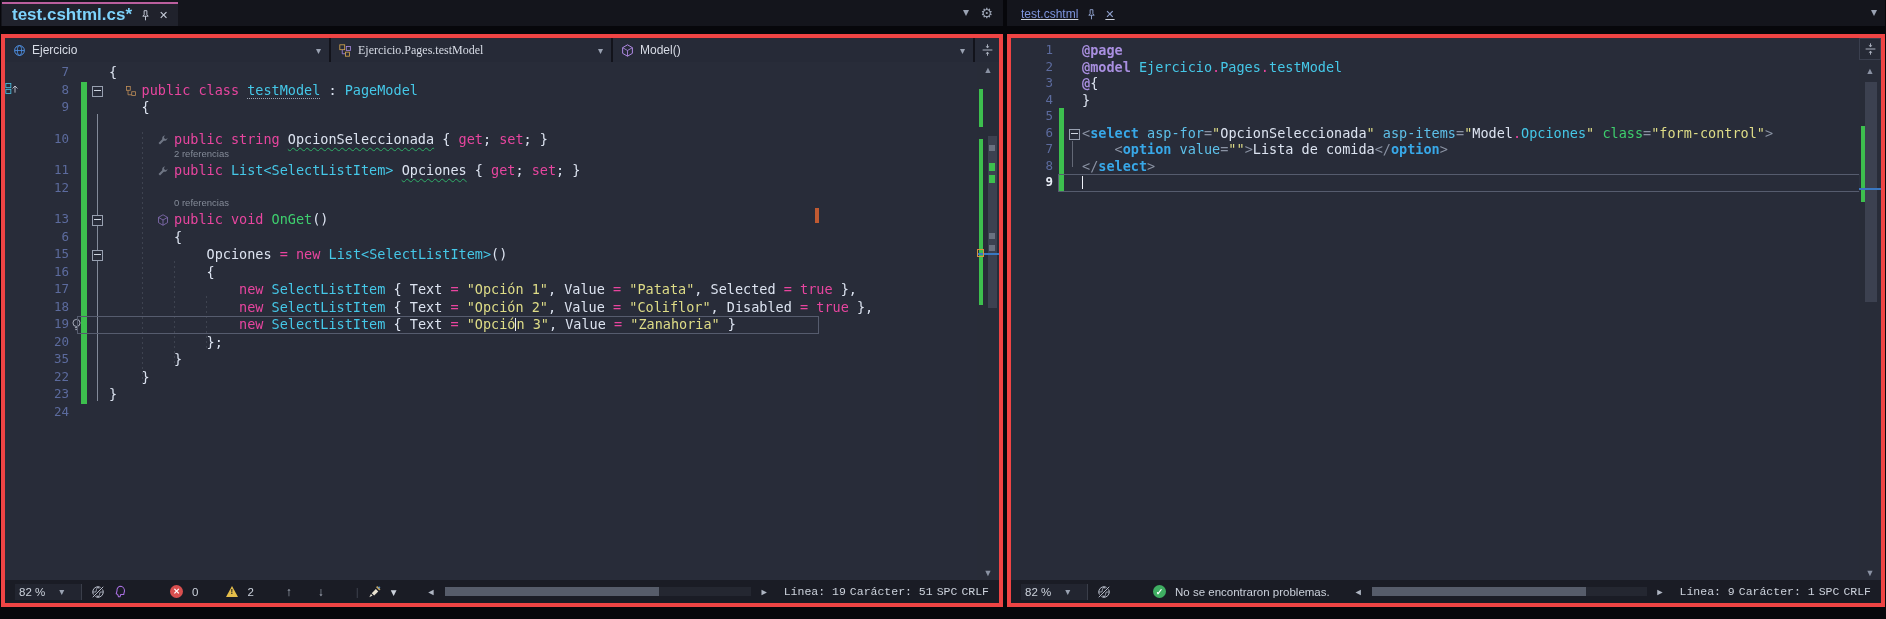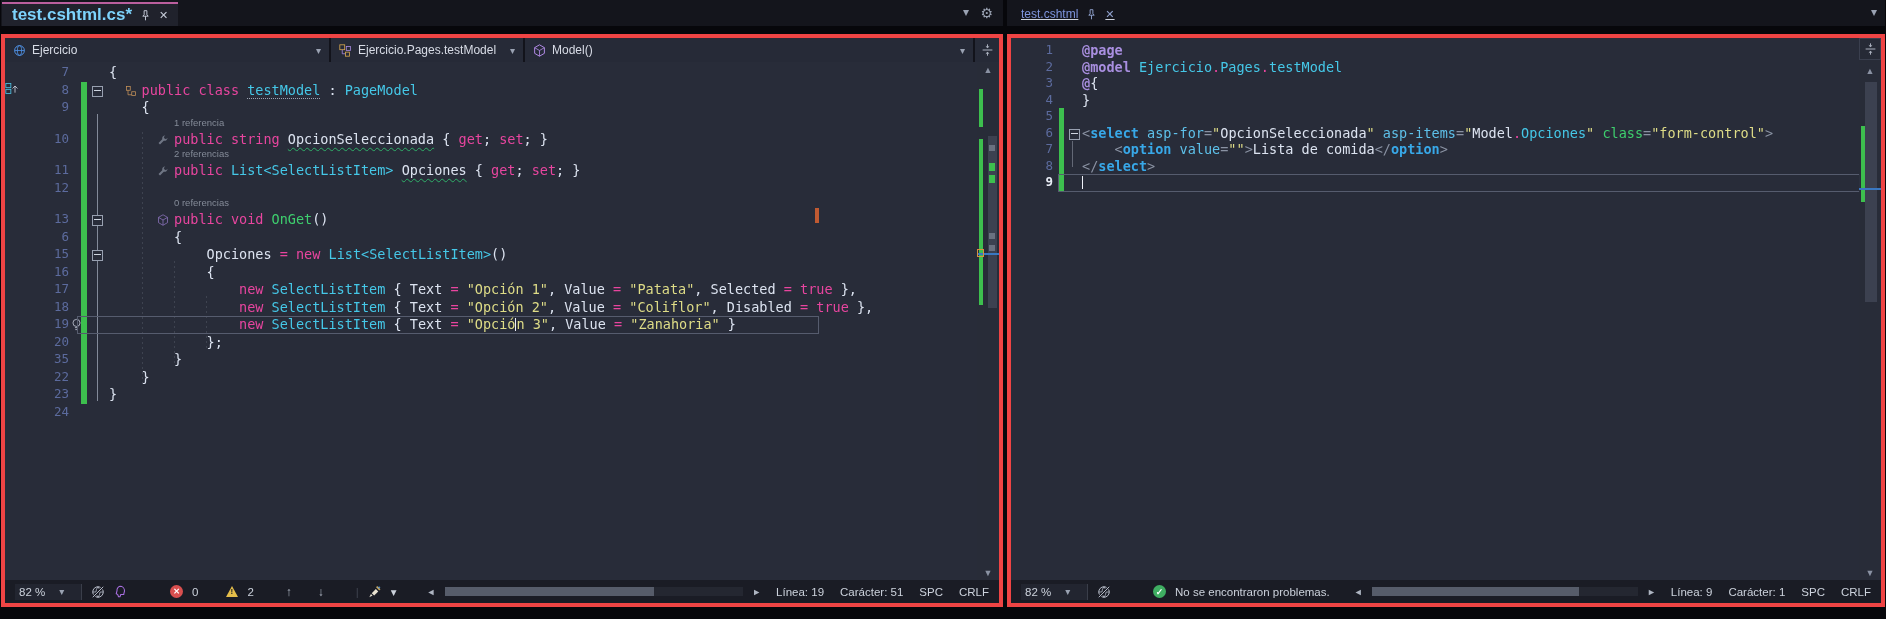--- a/index.html
+++ b/index.html
@@ -83,21 +83,21 @@
   .sb-arrow{color:#aeb5c2;font-size:12px;}
   .badge-err{width:13px;height:13px;border-radius:50%;background:#d84f4f;color:#fff;font-size:8px;
              display:inline-flex;align-items:center;justify-content:center;font-weight:bold;}
   .badge-ok{width:13px;height:13px;border-radius:50%;background:#3fae62;color:#fff;font-size:9px;
             display:inline-flex;align-items:center;justify-content:center;font-weight:bold;}
   .warn-tri{width:0;height:0;border-left:6px solid transparent;border-right:6px solid transparent;
             border-bottom:11px solid #e5be4a;position:relative;display:inline-block;}
   .warn-tri::after{content:"!";position:absolute;left:-2px;top:1px;font-size:8px;font-weight:bold;color:#1a1c25;}
   .htrack{flex:1;height:9px;background:#242731;position:relative;}
   .hthumb{position:absolute;top:0;height:9px;background:#565c6a;}
-  .sb-right{display:flex;gap:16px;margin-left:6px;}
+  .sb-right{display:flex;gap:4px;margin-left:6px;font-family:Liberation Mono, monospace;}
   .mod-mark{position:absolute;width:4px;height:15px;background:#c05a32;z-index:4;}
   .icon{display:inline-flex;align-items:center;}
 </style>
 </head>
 <body>
 
 <div class="stage">
 
   <div class="pane pane-left">
     <div class="tabstrip">
@@ -120,21 +120,21 @@
           <span class="icon">
               <svg width="13" height="13" viewBox="0 0 16 16">
                 <circle cx="8" cy="8" r="6" fill="none" stroke="#4f93e8" stroke-width="1.2"></circle>
                 <ellipse cx="8" cy="8" rx="2.6" ry="6" fill="none" stroke="#4f93e8"></ellipse>
                 <path d="M2 8h12" stroke="#4f93e8"></path>
               </svg>
             </span>
           <span>Ejercicio</span>
           <span class="dd-arrow">▾</span>
         </div>
-        <div class="nav-dd" style="width:194px;">
+        <div class="nav-dd" style="width:282px;font-family:Liberation Serif, serif;">
           <span class="icon">
               <svg width="13" height="13" viewBox="0 0 16 16">
                 <rect x="1" y="1" width="6" height="6" fill="none" stroke="#d8a84e"></rect>
                 <path d="M4 7v5h4" stroke="#a88ae0" fill="none"></path>
                 <rect x="9" y="3" width="5" height="5" fill="none" stroke="#a88ae0"></rect>
                 <rect x="8" y="10" width="5" height="5" fill="none" stroke="#d8a84e"></rect>
               </svg>
             </span>
           <span>Ejercicio.Pages.testModel</span>
           <span class="dd-arrow">▾</span>
@@ -166,21 +166,21 @@
           <div class="row"><span class="c-ico"><svg width="15" height="13" viewBox="0 0 18 14">
                 <rect x="1" y="1" width="6" height="5" fill="none" stroke="#4fc4e8"></rect>
                 <rect x="1" y="8" width="6" height="5" fill="none" stroke="#4fc4e8"></rect>
                 <path d="M12 12V4m0 0-3 3m3-3 3 3" stroke="#c9cfdc" fill="none"></path>
               </svg></span><span class="c-num">8</span><span class="c-chg on"></span><span class="c-fold"><span class="foldbox" style="display: block;"></span></span><span class="c-code"><span class="glyph" style="left: 19.508px;"><svg width="12" height="12" viewBox="0 0 16 16">
                   <rect x="2" y="2" width="5" height="5" fill="none" stroke="#c8945a"></rect>
                   <path d="M4 7v6h5" stroke="#c8945a" fill="none"></path>
                   <rect x="9" y="9" width="5" height="5" fill="none" stroke="#c8945a"></rect>
                 </svg></span><span class="tk-w">    </span><span class="tk-k">public class </span><span class="tk-tu">testModel</span><span class="tk-w"> : </span><span class="tk-t">PageModel</span></span></div>
           <div class="row"><span class="c-ico"></span><span class="c-num">9</span><span class="c-chg on"></span><span class="c-fold"></span><span class="c-code"><span class="tk-w">    {</span></span></div>
-          <div class="row lens"><span class="c-ico"></span><span class="c-num"></span><span class="c-chg on"></span><span class="c-fold"></span><span class="c-code" style="padding-left: 69.016px;">1 referencia</span></div>
+          <div class="row lens"><span class="c-ico"></span><span class="c-num"></span><span class="c-chg on"></span><span class="c-fold"></span></div>
           <div class="row"><span class="c-ico"></span><span class="c-num">10</span><span class="c-chg on"></span><span class="c-fold"></span><span class="c-code"><span class="glyph" style="left: 52.016px;"><svg width="12" height="12" viewBox="0 0 16 16">
                   <path d="M11 2a4 4 0 0 0-4 5L2 12l2 2 5-5a4 4 0 0 0 5-4l-2 2-2-1-1-2z" fill="#6f7684"></path>
                 </svg></span><span class="tk-w">        </span><span class="tk-k">public string </span><span class="tk-u">OpcionSeleccionada</span><span class="tk-w"> { </span><span class="tk-k">get</span><span class="tk-w">; </span><span class="tk-k">set</span><span class="tk-w">; }</span></span></div>
           <div class="row lens"><span class="c-ico"></span><span class="c-num"></span><span class="c-chg on"></span><span class="c-fold"></span><span class="c-code" style="padding-left: 69.016px;">2 referencias</span></div>
           <div class="row"><span class="c-ico"></span><span class="c-num">11</span><span class="c-chg on"></span><span class="c-fold"></span><span class="c-code"><span class="glyph" style="left: 52.016px;"><svg width="12" height="12" viewBox="0 0 16 16">
                   <path d="M11 2a4 4 0 0 0-4 5L2 12l2 2 5-5a4 4 0 0 0 5-4l-2 2-2-1-1-2z" fill="#6f7684"></path>
                 </svg></span><span class="tk-w">        </span><span class="tk-k">public </span><span class="tk-t">List&lt;SelectListItem&gt;</span><span class="tk-w"> </span><span class="tk-u">Opciones</span><span class="tk-w"> { </span><span class="tk-k">get</span><span class="tk-w">; </span><span class="tk-k">set</span><span class="tk-w">; }</span></span></div>
           <div class="row"><span class="c-ico"></span><span class="c-num">12</span><span class="c-chg on"></span><span class="c-fold"></span><span class="c-code"></span></div>
           <div class="row lens"><span class="c-ico"></span><span class="c-num"></span><span class="c-chg on"></span><span class="c-fold"></span><span class="c-code" style="padding-left: 69.016px;">0 referencias</span></div>
           <div class="row"><span class="c-ico"></span><span class="c-num">13</span><span class="c-chg on"></span><span class="c-fold"><span class="foldbox" style="display: block;"></span></span><span class="c-code"><span class="glyph" style="left: 52.016px;"><svg width="12" height="12" viewBox="0 0 16 16">

